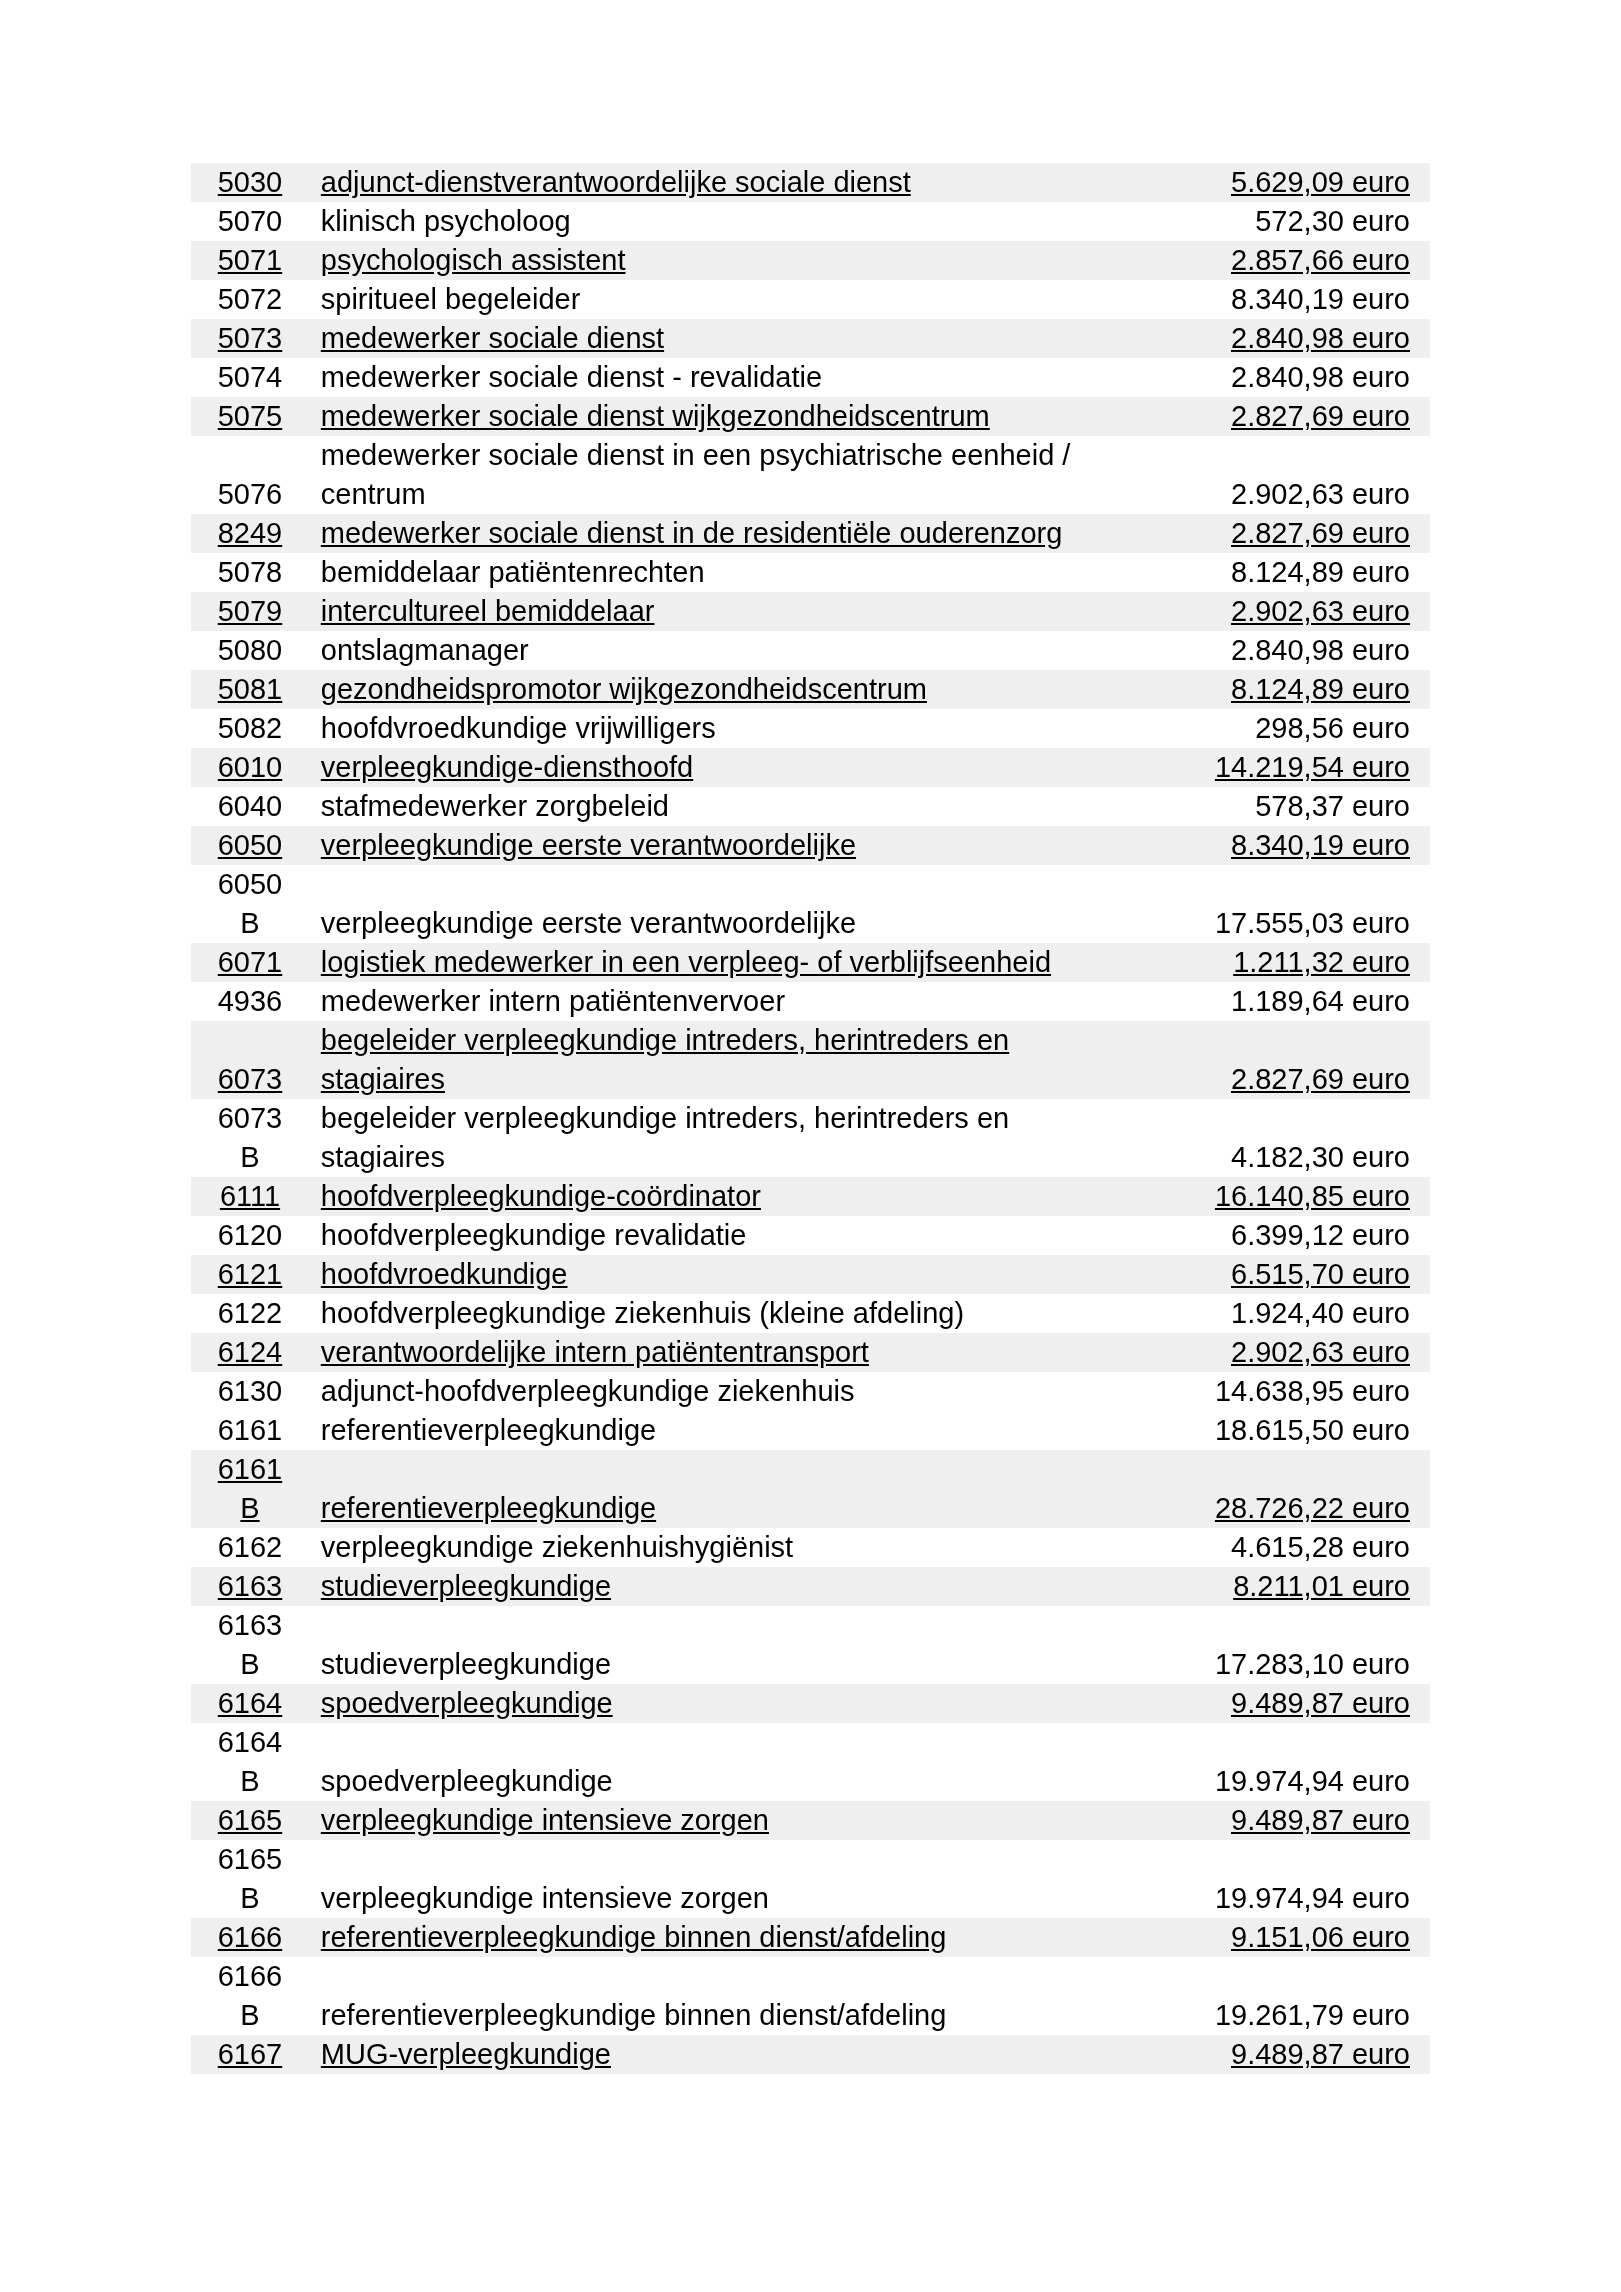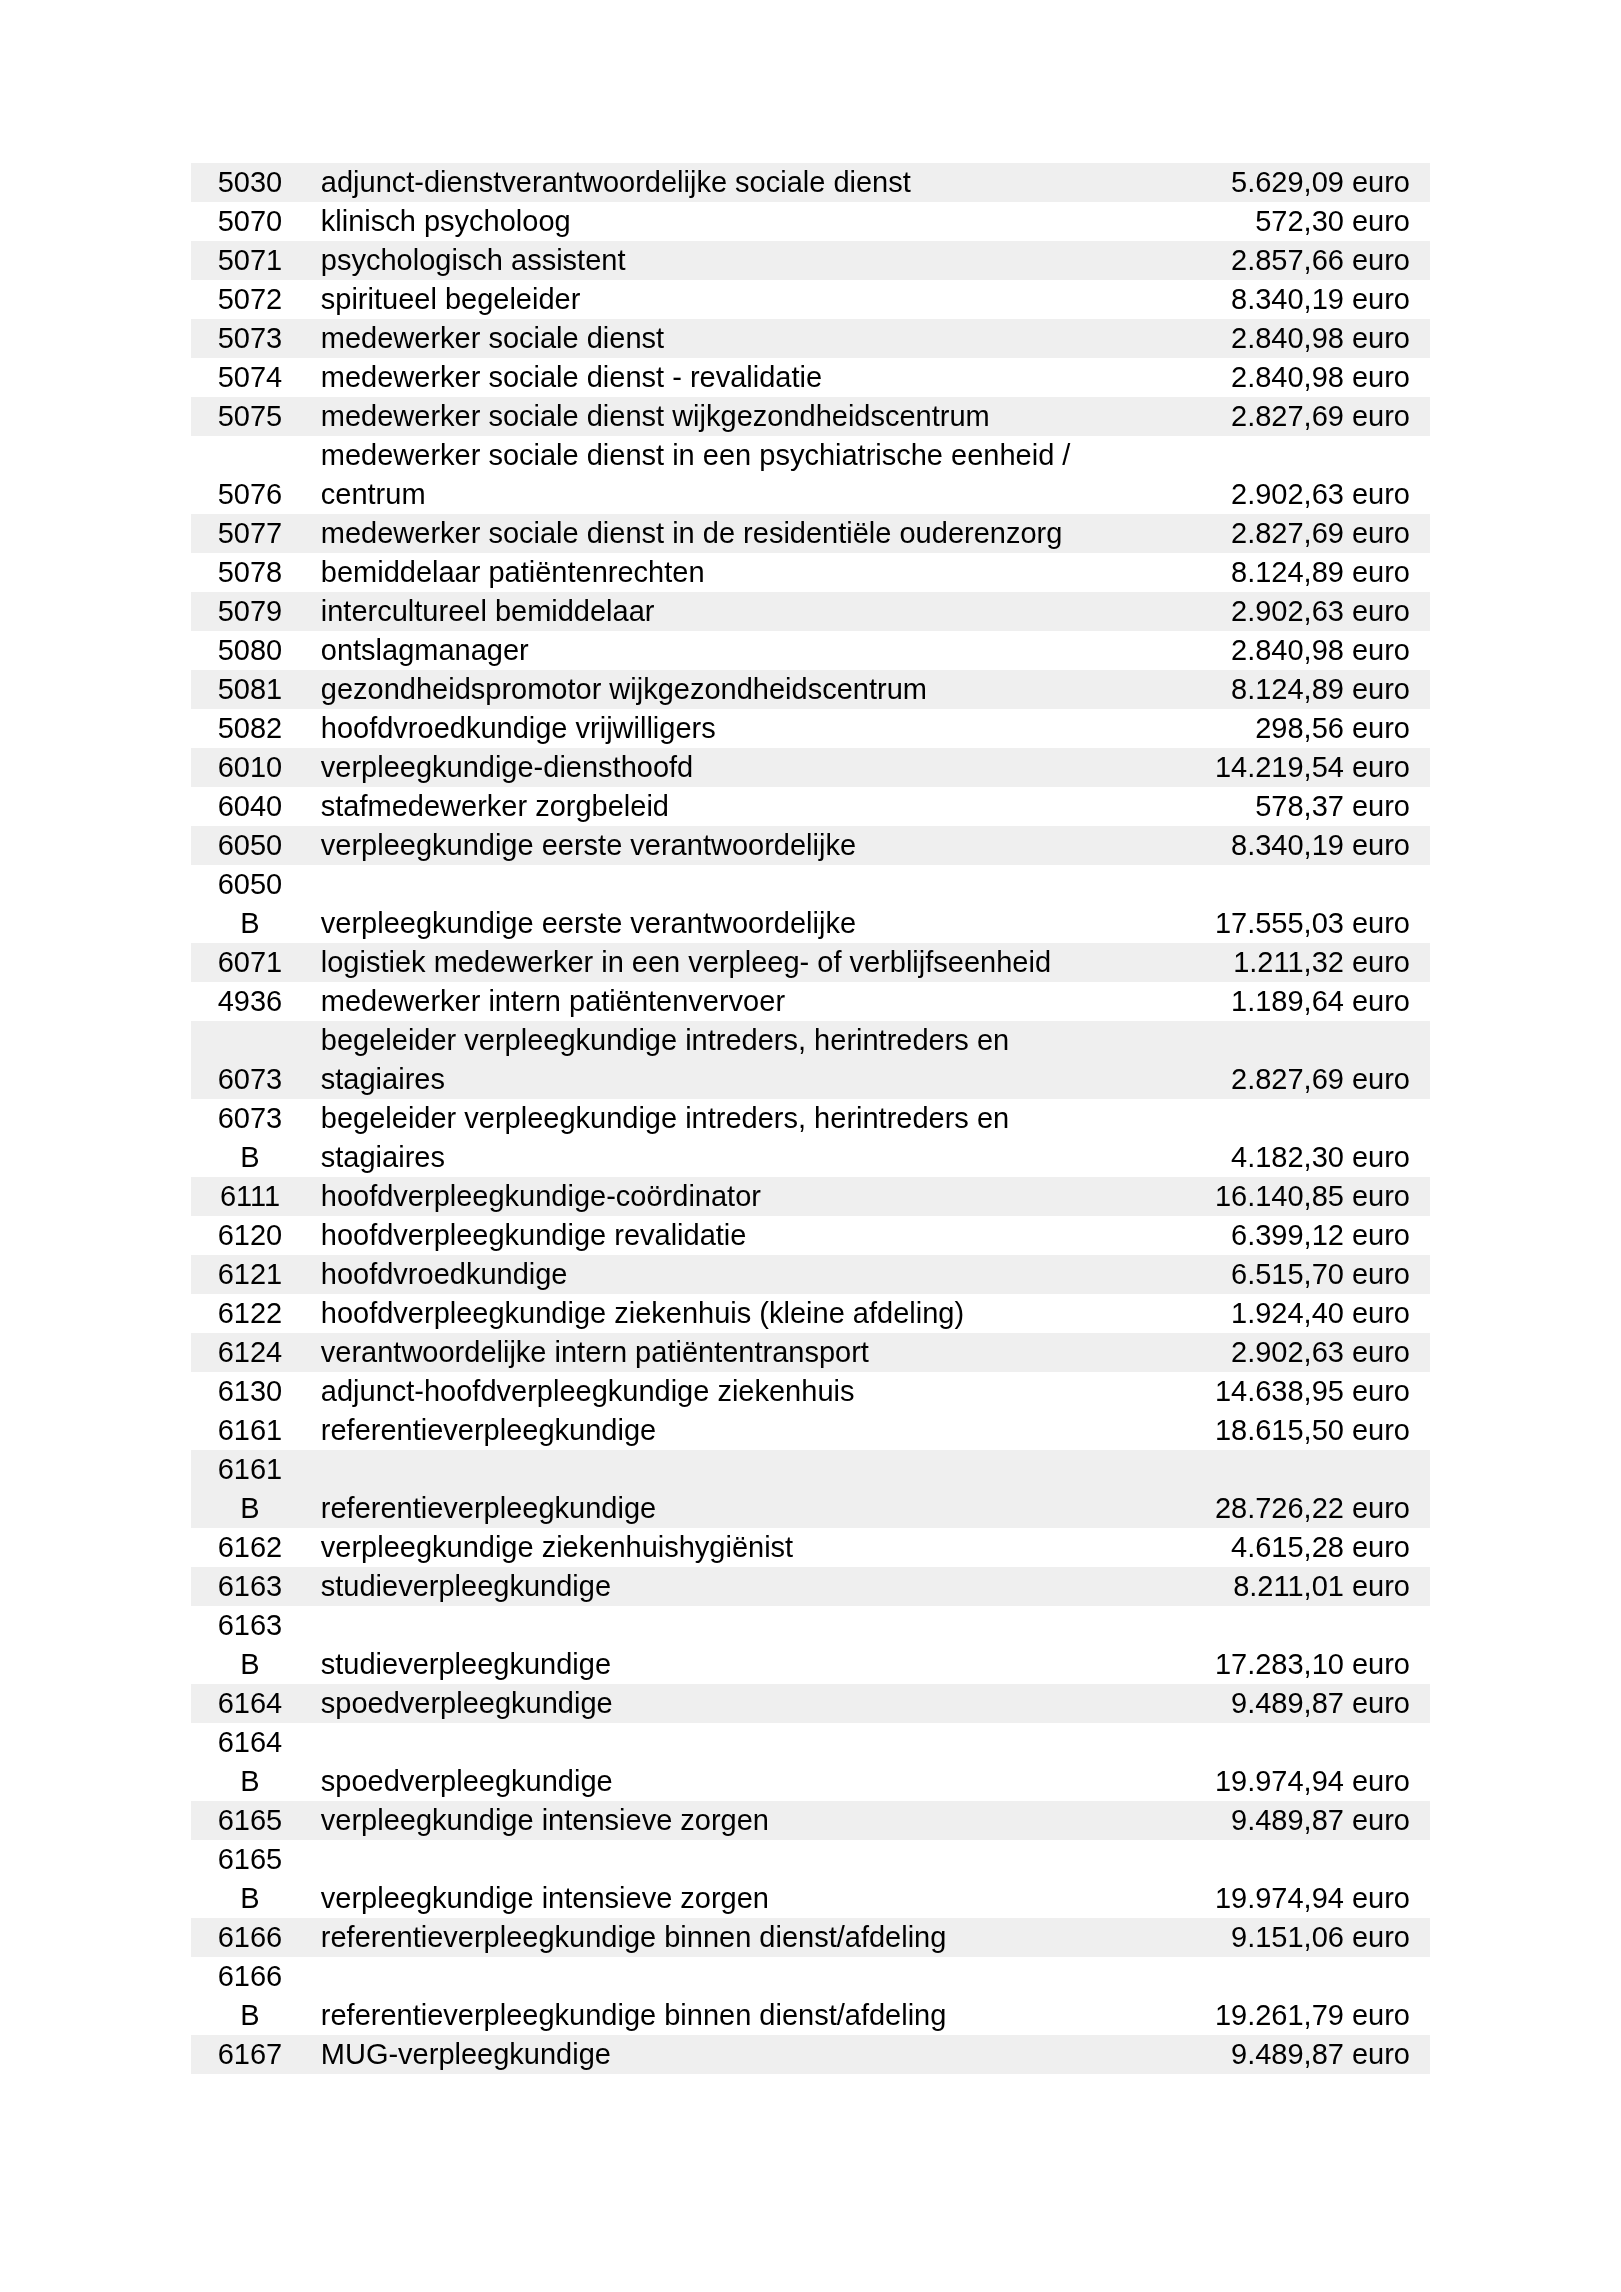--- a/index.html
+++ b/index.html
@@ -16,20 +16,21 @@
   }
   .doc-table {
     position: absolute;
     left: 191px;
     top: 163px;
     width: 1239px;
     font-size: 29px;
   }
   .row.shaded {
     background: #efefef;
+    text-decoration: underline;
   }
   .line {
     display: grid;
     grid-template-columns: 118px 1fr auto;
     height: 39px;
     line-height: 39px;
     overflow: visible;
   }
   .cell-code {
     text-align: center;
@@ -105,21 +106,21 @@
         <div class="cell-amount"></div>
       </div>
       <div class="line">
         <div class="cell-code">5076</div>
         <div class="cell-desc">centrum</div>
         <div class="cell-amount">2.902,63 euro</div>
       </div>
     </div>
     <div class="row shaded">
       <div class="line">
-        <div class="cell-code">5077</div>
+        <div class="cell-code">8249</div>
         <div class="cell-desc">medewerker sociale dienst in de residentiële ouderenzorg</div>
         <div class="cell-amount">2.827,69 euro</div>
       </div>
     </div>
     <div class="row">
       <div class="line">
         <div class="cell-code">5078</div>
         <div class="cell-desc">bemiddelaar patiëntenrechten</div>
         <div class="cell-amount">8.124,89 euro</div>
       </div>

